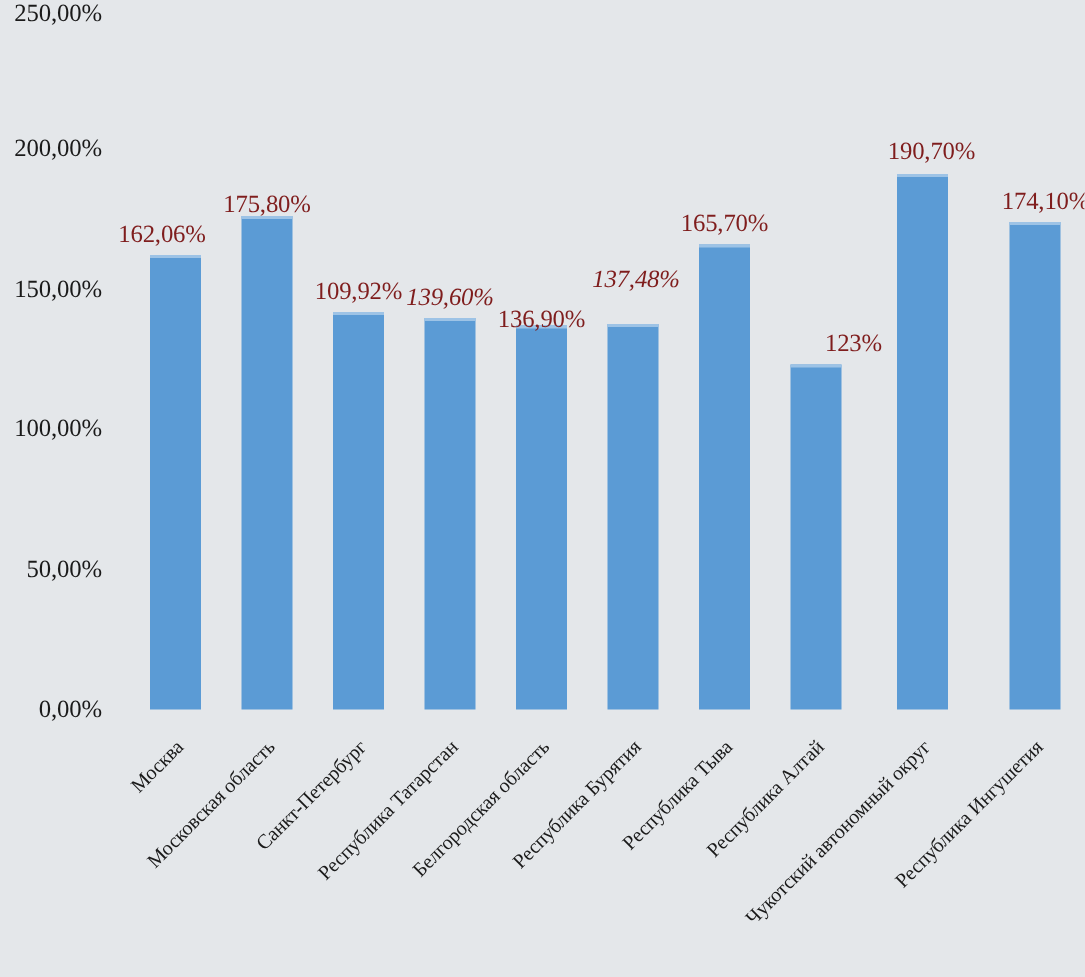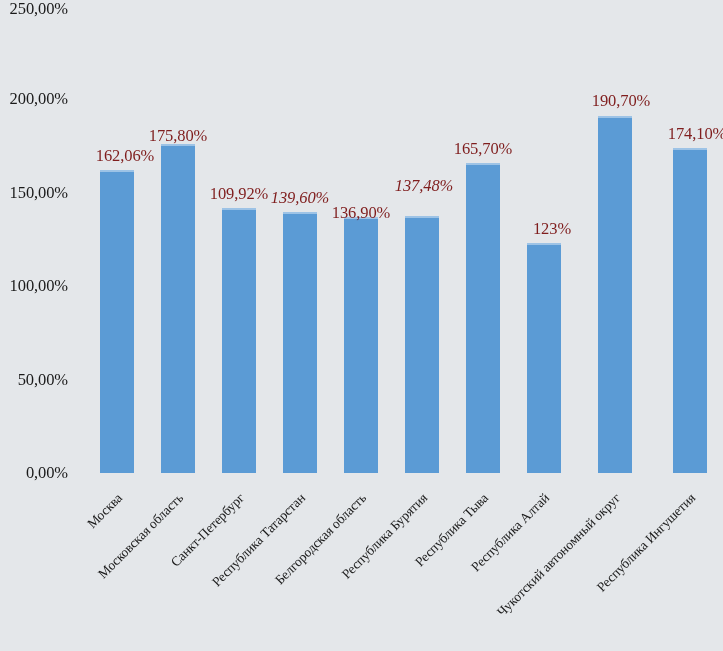--- a/index.html
+++ b/index.html
@@ -86,28 +86,28 @@
     <div class="bar" style="left:161px;  width:34px; top:144px; height:329px;"></div>
     <div class="bar" style="left:222px;  width:34px; top:208px; height:265px;"></div>
     <div class="bar" style="left:283px;  width:34px; top:212px; height:261px;"></div>
     <div class="bar" style="left:344px;  width:34px; top:217px; height:256px;"></div>
     <div class="bar" style="left:405px;  width:34px; top:216px; height:257px;"></div>
     <div class="bar" style="left:466px;  width:34px; top:163px; height:310px;"></div>
     <div class="bar" style="left:527px;  width:34px; top:243px; height:230px;"></div>
     <div class="bar" style="left:598px;  width:34px; top:116px; height:357px;"></div>
     <div class="bar" style="left:673px;  width:34px; top:148px; height:325px;"></div>
 
-    <div class="bar-value-label" style="left:125px; top:148px;">162,06%</div>
+    <div class="bar-value-label" style="left:108px; top:148px;">162,06%</div>
     <div class="bar-value-label" style="left:178px; top:104px;margin-top:24px;">175,80%</div>
     <div class="bar-value-label" style="left:239px; top:186px;">109,92%</div>
     <div class="bar-value-label" style="left:300px; top:190px;font-style:italic;">139,60%</div>
     <div class="bar-value-label" style="left:361px; top:205px;">136,90%</div>
     <div class="bar-value-label" style="left:424px; top:178px;font-style:italic;">137,48%</div>
     <div class="bar-value-label" style="left:483px; top:141px;text-align:center;">165,70%</div>
-    <div class="bar-value-label" style="left:552px; top:221px;text-align:right;">123%</div>
+    <div class="bar-value-label" style="left:569px; top:221px;text-align:right;">123%</div>
     <div class="bar-value-label" style="left:621px; top:93px;">190,70%</div>
     <div class="bar-value-label" style="left:697px; top:126px;">174,10%</div>
 
     <div class="cat-label" style="left:-280px; top:489px; width:400px;"><span class="cat-label-inner">Москва</span></div>
     <div class="cat-label" style="left:-219px; top:489px; width:400px;"><span class="cat-label-inner">Московская область</span></div>
     <div class="cat-label" style="left:-158px; top:489px; width:400px;"><span class="cat-label-inner">Санкт-Петербург</span></div>
     <div class="cat-label" style="left:-97px;  top:489px; width:400px;"><span class="cat-label-inner">Республика Татарстан</span></div>
     <div class="cat-label" style="left:-36px;  top:489px; width:400px;"><span class="cat-label-inner">Белгородская область</span></div>
     <div class="cat-label" style="left:25px;   top:489px; width:400px;"><span class="cat-label-inner">Республика Бурятия</span></div>
     <div class="cat-label" style="left:86px;   top:489px; width:400px;"><span class="cat-label-inner">Республика Тыва</span></div>

